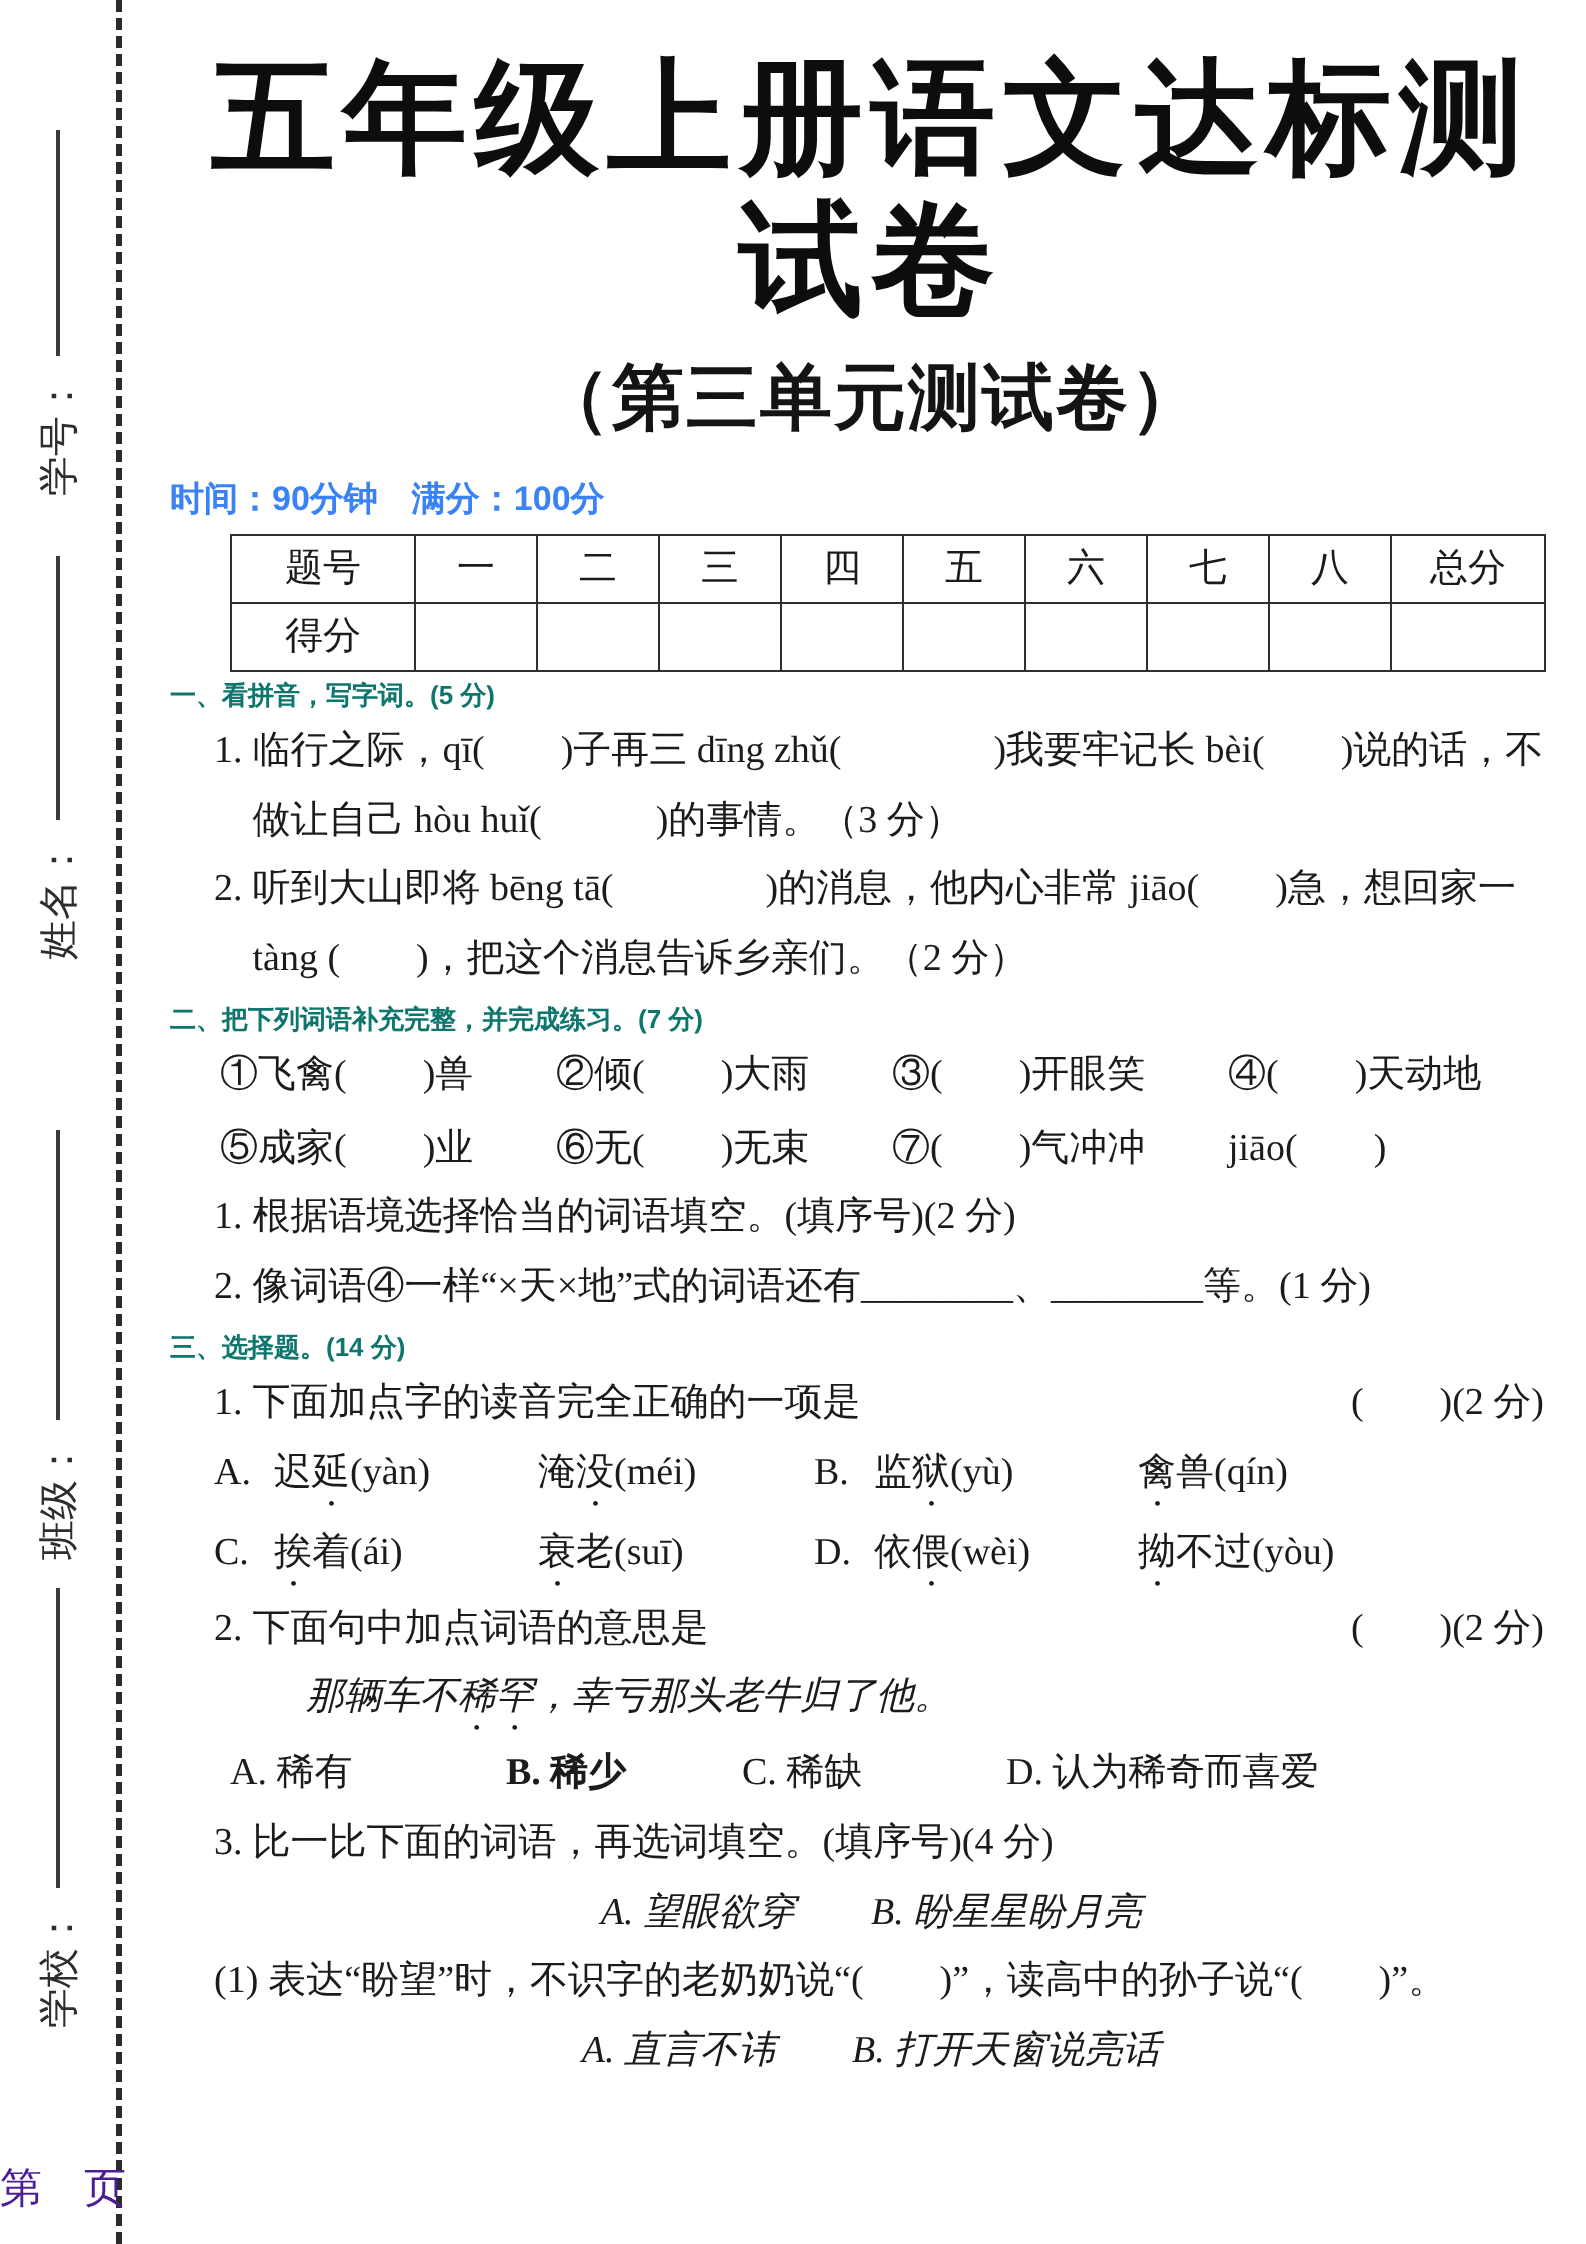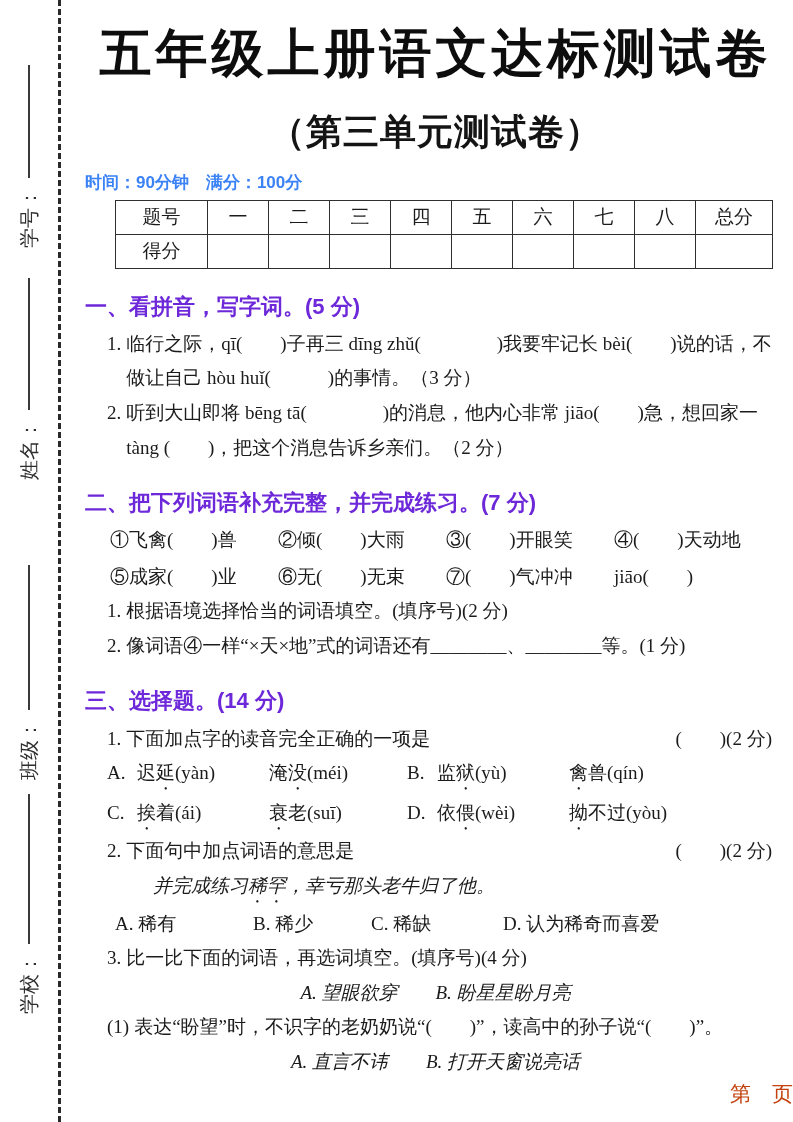--- a/index.html
+++ b/index.html
@@ -16,64 +16,64 @@
   }
   .v-field .v-line{flex:1;height:0;border-bottom:2px solid #3a3a3a;}
   .vf0{left:14px;top:248px;width:183px;}
   .vf1{left:14px;top:480px;width:202px;}
   .vf2{left:14px;top:780px;width:215px;}
   .vf3{left:14px;top:1014px;width:220px;}
   
   .content{position:absolute;left:85px;top:0;width:701px;}
   .title{
     margin-top:24px;text-align:center;font-family:"Liberation Sans", sans-serif;
-    font-weight:900;font-size:52px;letter-spacing:4px;line-height:1.15;color:#0d0d0d;
+    font-weight:900;font-size:62px;letter-spacing:4px;line-height:1.15;color:#0d0d0d;
   }
   .subtitle{
-    margin-top:24px;text-align:center;font-family:"Liberation Sans", sans-serif;
+    margin-top:8px;text-align:center;font-family:"Liberation Sans", sans-serif;
     font-weight:700;font-size:36px;letter-spacing:1px;color:#141414;
   }
   .info{
     margin:14px 14px 6px 0;text-align:left;font-family:"Liberation Sans", sans-serif;
     font-weight:600;font-size:17px;color:#3b82f6;
   }
   table.score{border-collapse:collapse;table-layout:fixed;margin-left:30px;width:572px;}
   table.score td{border:1.6px solid #2f2f2f;height:33px;text-align:center;font-size:19px;padding:0;}
   col.c-first{width:92px;} col.c-mid{width:61px;} col.c-last{width:77px;}
   
   .body{font-size:19px;line-height:1.82;}
   .sec-heading{
-    margin-top:18px;font-family:"Liberation Sans", sans-serif;font-weight:700;
-    font-size:22px;color:#6d28d9;
+    margin-top:0;font-family:"Liberation Sans", sans-serif;font-weight:700;
+    font-size:13px;color:#0f766e;
   }
   .item{display:flex;margin-left:22px;}
   .item .no{white-space:pre;margin-right:5px;}
   .item .txt{flex:1;}
   .wordgrid{display:grid;grid-template-columns:repeat(4,168px);margin-left:25px;row-gap:2px;}
   .stem{display:flex;margin-left:22px;}
   .stem .no{white-space:pre;margin-right:5px;}
   .stem .blank{margin-left:auto;padding-right:14px;white-space:pre;}
   .para{margin-left:25px;text-indent:3em;}
   .optgrid{display:grid;grid-template-columns:300px 1fr;margin-left:22px;row-gap:2px;}
   .opt{display:flex;align-items:baseline;}
   .opt .lbl{width:30px;white-space:pre;}
   .opt .w1{width:132px;white-space:pre;}
   .opt .w2{white-space:pre;}
   .optrow4{display:flex;margin-left:30px;}
-  .optrow4 .o0{width:138px;} .optrow4 .o1{width:118px;} .optrow4 .o2{width:132px;}
+  .optrow4 .o0{width:138px;} .optrow4 .o1{width:118px;font-weight:bold;} .optrow4 .o2{width:132px;}
   .kaiti{font-style:italic;}
   .sent{margin-left:68px;}
   .centerline{text-align:center;}
   .dot-u{
     -webkit-text-emphasis:filled dot;-webkit-text-emphasis-position:under right;
     text-emphasis:filled dot;text-emphasis-position:under right;
   }
   .footer{
-    position:absolute;bottom:14px;left:0;width:793px;text-align:right;
-    font-size:21px;color:#c2410c;
+    position:absolute;bottom:14px;left:0;width:793px;text-align:left;
+    font-size:21px;color:#4c1d95;
   }
 </style>
 </head>
 <body>
 
 <div class="page">
 
   <div class="binding"></div>
 
   <div class="v-field vf0">
@@ -200,21 +200,21 @@
           <span class="w1"><span>依</span><span class="dot-u">偎</span><span>(wèi)</span></span>
           <span class="w2"><span></span><span class="dot-u">拗</span><span>不过(yòu)</span></span>
         </div>
       </div>
 
       <div class="stem">
         <span class="no">2.</span>
         <span>下面句中加点词语的意思是</span>
         <span class="blank">(　　)(2 分)</span>
       </div>
-      <div class="kaiti sent"><span>并完成练习</span><span class="dot-u">稀罕</span><span>，幸亏那头老牛归了他。</span></div>
+      <div class="kaiti sent"><span>那辆车不</span><span class="dot-u">稀罕</span><span>，幸亏那头老牛归了他。</span></div>
       <div class="optrow4">
         <span class="o0">A. 稀有</span>
         <span class="o1">B. 稀少</span>
         <span class="o2">C. 稀缺</span>
         <span class="o3">D. 认为稀奇而喜爱</span>
       </div>
 
       <div class="stem">
         <span class="no">3.</span>
         <span>比一比下面的词语，再选词填空。(填序号)(4 分)</span>

